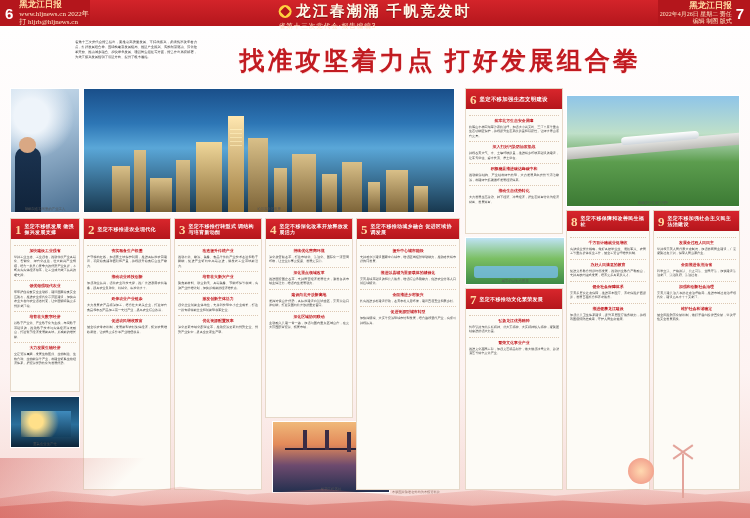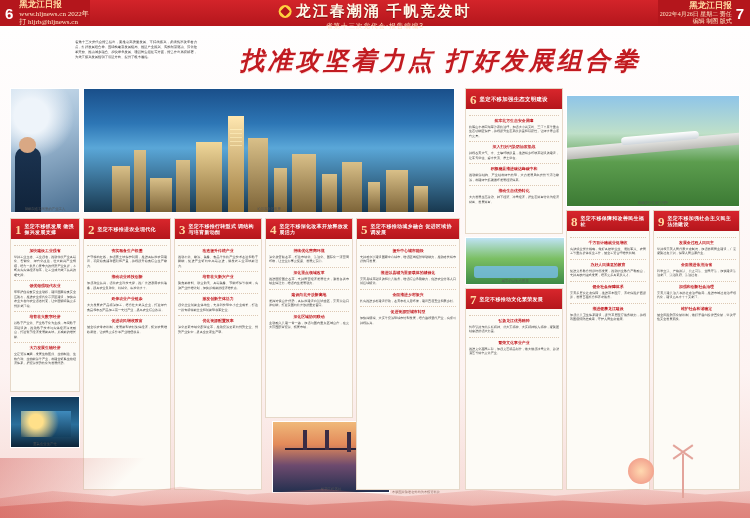--- a/index.html
+++ b/index.html
@@ -27,21 +27,20 @@
   .page-num{
     font-size:15px;font-weight:bold;color:#fff;margin-left:5px;line-height:1;
   }
   .mast-logo{
     margin-left:6px;font-size:7px;color:#ffe9c8;line-height:1.15;
     font-family:"Liberation Serif", serif;
   }
   .mast-logo .lg{font-size:8.5px;color:#ffd9a0;font-weight:bold;display:block;}
   .mast-center{
     position:absolute;left:50%;top:2px;transform:translateX(-50%);
-    text-align:center;
   }
   .mast-title{
     font-size:15px;font-weight:bold;letter-spacing:2px;
     font-family:"Liberation Serif", serif;color:#fff8e7;
     text-shadow:0 1px 0 #7d0d10;
   }
   .mast-sub{
     font-size:6.5px;color:#ffe2c4;margin-top:1px;letter-spacing:1px;
   }
   .mast-emblem{
@@ -62,21 +61,20 @@
     font-family:"Liberation Serif", serif;
   }
   .mast-logo-r .lg{font-size:8.5px;color:#ffd9a0;font-weight:bold;display:block;}
 
   
   .headline{
     position:absolute;left:205px;top:44px;width:470px;text-align:center;
     font-size:25px;font-weight:bold;color:#c11b21;letter-spacing:3px;
     font-family:"Liberation Serif", serif;
     text-shadow:0 1px 0 #ffd9d9;
-    font-style:italic;
   }
 
   
   .intro{
     position:absolute;left:75px;top:40px;width:122px;height:40px;
     font-size:3.3px;line-height:1.5;color:#333;text-align:justify;
     overflow:hidden;
   }
 
   

